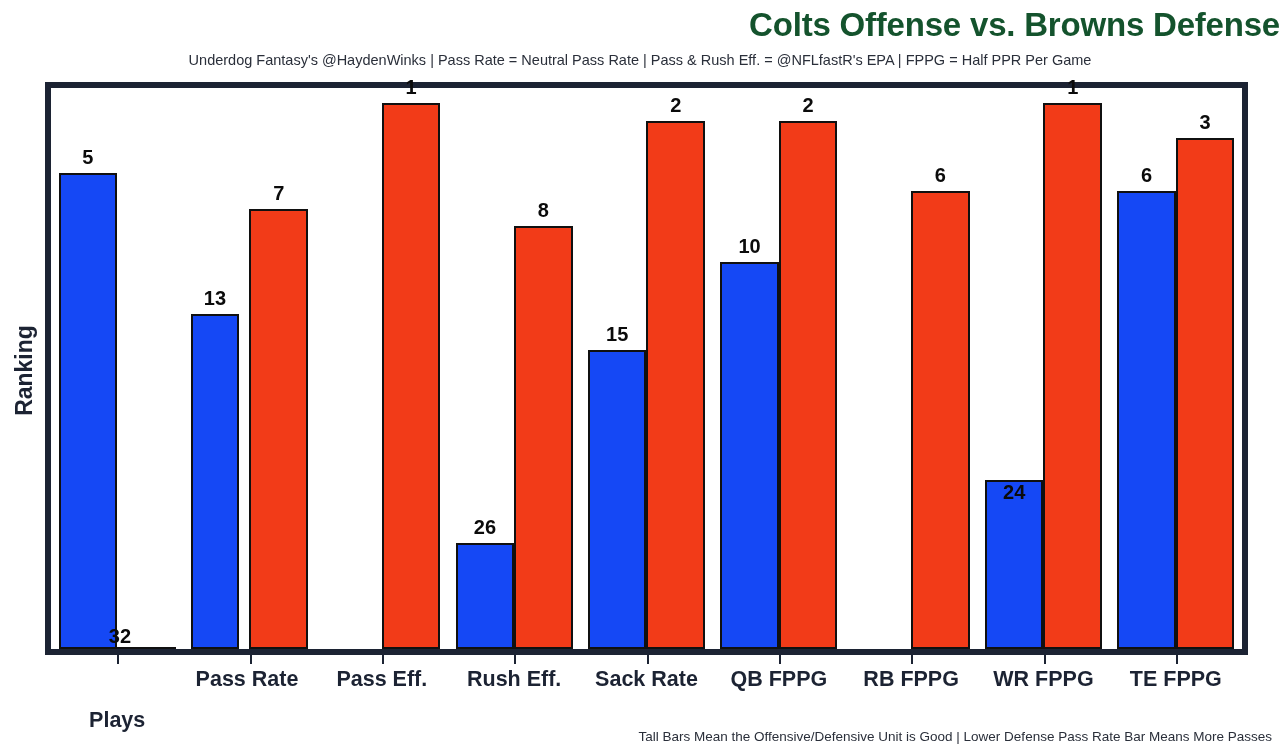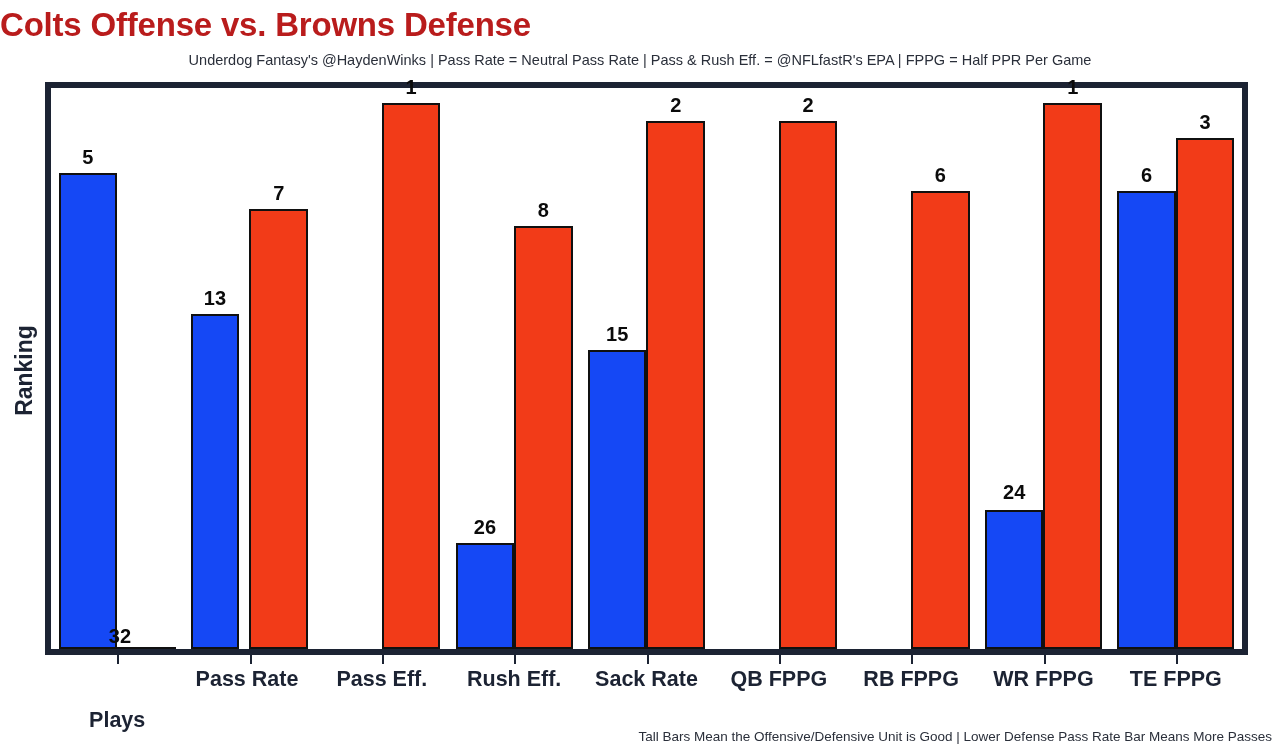--- a/index.html
+++ b/index.html
@@ -15,25 +15,25 @@
     overflow: hidden;
     position: relative;
   }
 
   
   #chart-title {
     position: absolute;
     top: 6px;
     left: 0;
     width: 1280px;
-    text-align: left;
+    text-align: right;
     font-size: 33px;
     font-weight: bold;
     letter-spacing: -0.2px;
-    color: #b91c1c;
+    color: #14532d;
     white-space: nowrap;
   }
   #chart-subtitle {
     position: absolute;
     top: 52px;
     left: 0;
     width: 1280px;
     text-align: center;
     font-size: 14.5px;
     font-weight: normal;
@@ -198,31 +198,34 @@
       </div>
       <div class="bar-group" style="left: 529.333px; width: 132.333px;">
         <div class="bar offense" title="Sack Rate — Colts Offense: 15" style="width: 58.5px; height: 299.419px; left: 7.66667px;">
           <div class="bar-value" style="bottom: 303.419px;">15</div>
         </div>
         <div class="bar defense" title="Sack Rate — Browns Defense: 2" style="width: 58.5px; height: 528.387px; left: 66.1667px;">
           <div class="bar-value" style="bottom: 532.387px;">2</div>
         </div>
       </div>
       <div class="bar-group" style="left: 661.667px; width: 132.333px;">
+        <div class="bar offense" title="QB FPPG — Colts Offense: 10" style="width: 58.5px; height: 387.484px; left: 7.66667px;">
+          <div class="bar-value" style="bottom: 391.484px;">10</div>
+        </div>
         <div class="bar defense" title="QB FPPG — Browns Defense: 2" style="width: 58.5px; height: 528.387px; left: 66.1667px;">
           <div class="bar-value" style="bottom: 532.387px;">2</div>
         </div>
       </div>
       <div class="bar-group" style="left: 794px; width: 132.333px;">
         <div class="bar defense" title="RB FPPG — Browns Defense: 6" style="width: 58.5px; height: 457.935px; left: 66.1667px;">
           <div class="bar-value" style="bottom: 461.935px;">6</div>
         </div>
       </div>
       <div class="bar-group" style="left: 926.333px; width: 132.333px;">
-        <div class="bar offense" title="WR FPPG — Colts Offense: 24" style="width: 58.5px; height: 139px; left: 7.66667px; text-align: right;">
+        <div class="bar offense" title="WR FPPG — Colts Offense: 24" style="width: 58.5px; height: 169px; left: 7.66667px; text-align: right;">
           <div class="bar-value" style="bottom: 144.903px;">24</div>
         </div>
         <div class="bar defense" title="WR FPPG — Browns Defense: 1" style="width: 58.5px; height: 546px; left: 66.1667px;">
           <div class="bar-value" style="bottom: 550px;">1</div>
         </div>
       </div>
       <div class="bar-group" style="left: 1058.67px; width: 132.333px;">
         <div class="bar offense" title="TE FPPG — Colts Offense: 6" style="width: 58.5px; height: 457.935px; left: 7.66667px;">
           <div class="bar-value" style="bottom: 461.935px;">6</div>
         </div>

